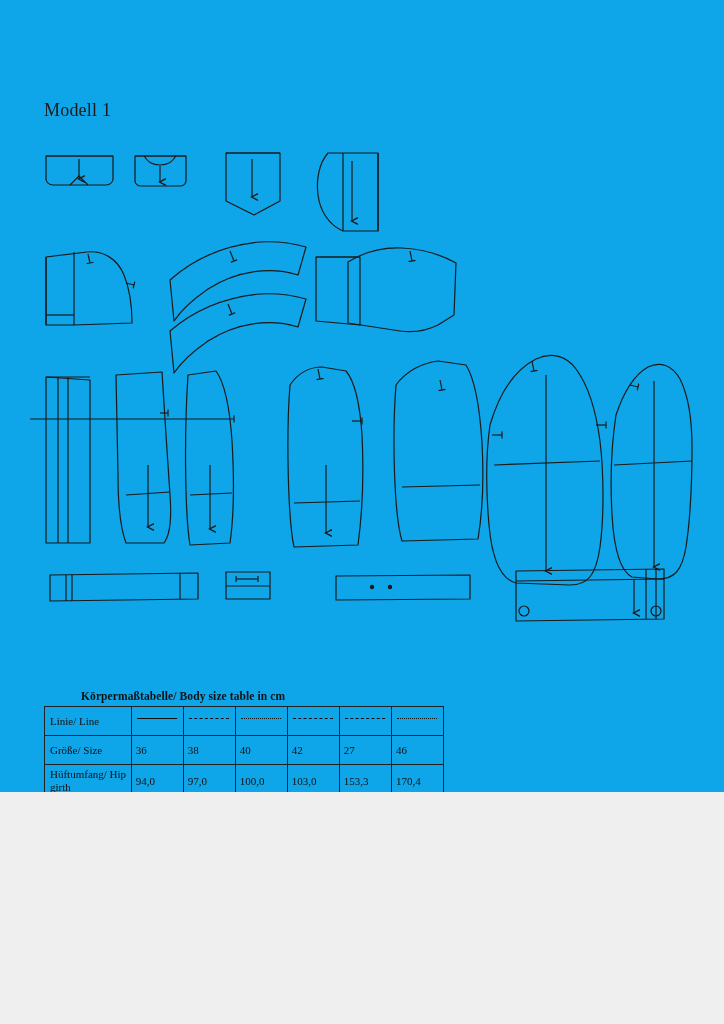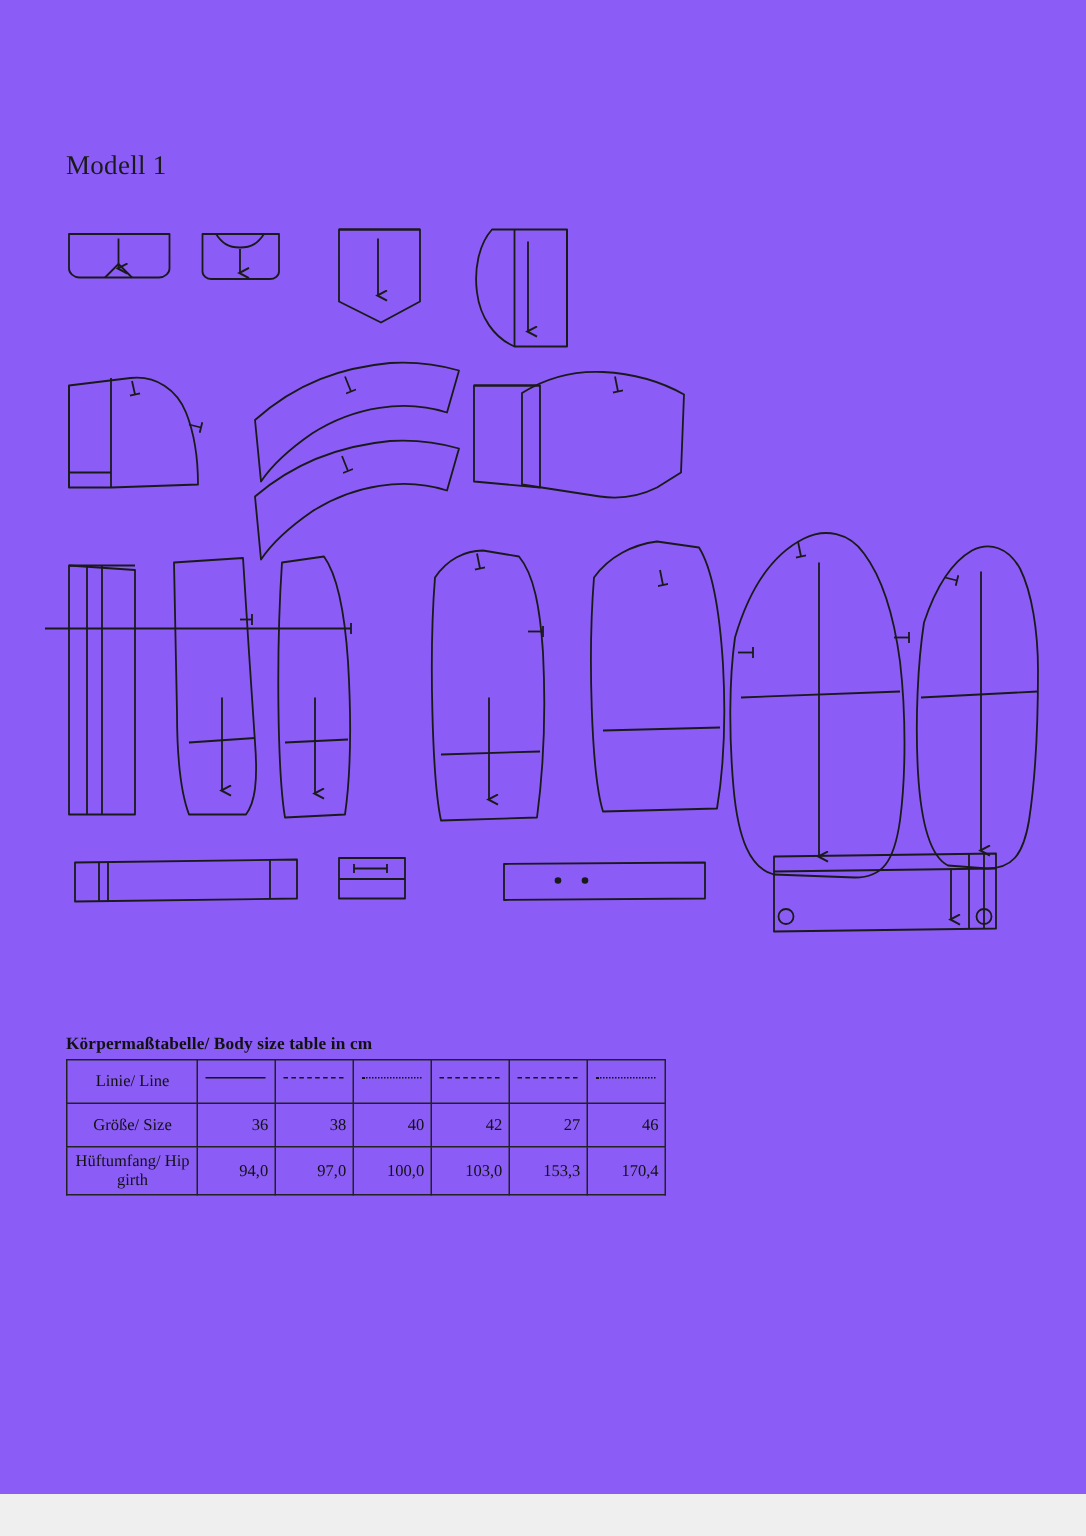--- a/index.html
+++ b/index.html
@@ -6,22 +6,22 @@
     margin: 0;
     padding: 0;
     background: #efefef;
   }
   body {
     font-family: "Liberation Serif", serif;
   }
   .page {
     position: relative;
     width: 724px;
-    height: 996px;
-    background: #8b5cf6;
+    height: 792px;
+    background: #0ea5e9;
     overflow: hidden;
   }
   .title {
     position: absolute;
     left: 44px;
     top: 100px;
     font-family: "Liberation Serif", serif;
     font-size: 18px;
     color: #1a1a1a;
     letter-spacing: 0.2px;
@@ -42,36 +42,37 @@
     top: 690px;
     width: 400px;
   }
   .table-caption {
     font-family: "Liberation Serif", serif;
     font-size: 11.5px;
     font-weight: bold;
     color: #111;
     margin-bottom: 4px;
     letter-spacing: 0.1px;
+    margin-left: 37px;
   }
   table.size-table {
     border-collapse: collapse;
     font-family: "Liberation Serif", serif;
     font-size: 11px;
     color: #111;
   }
   table.size-table td {
     border: 1px solid #222;
     padding: 3px 4px;
-    text-align: right;
+    text-align: left;
     vertical-align: middle;
     height: 22px;
   }
   table.size-table td.label {
-    text-align: center;
+    text-align: left;
     width: 96px;
     padding-left: 5px;
     line-height: 1.15;
   }
   table.size-table td.val {
     width: 46px;
   }
   table.size-table tr.noborder td {
     border: none;
     padding-top: 6px;

